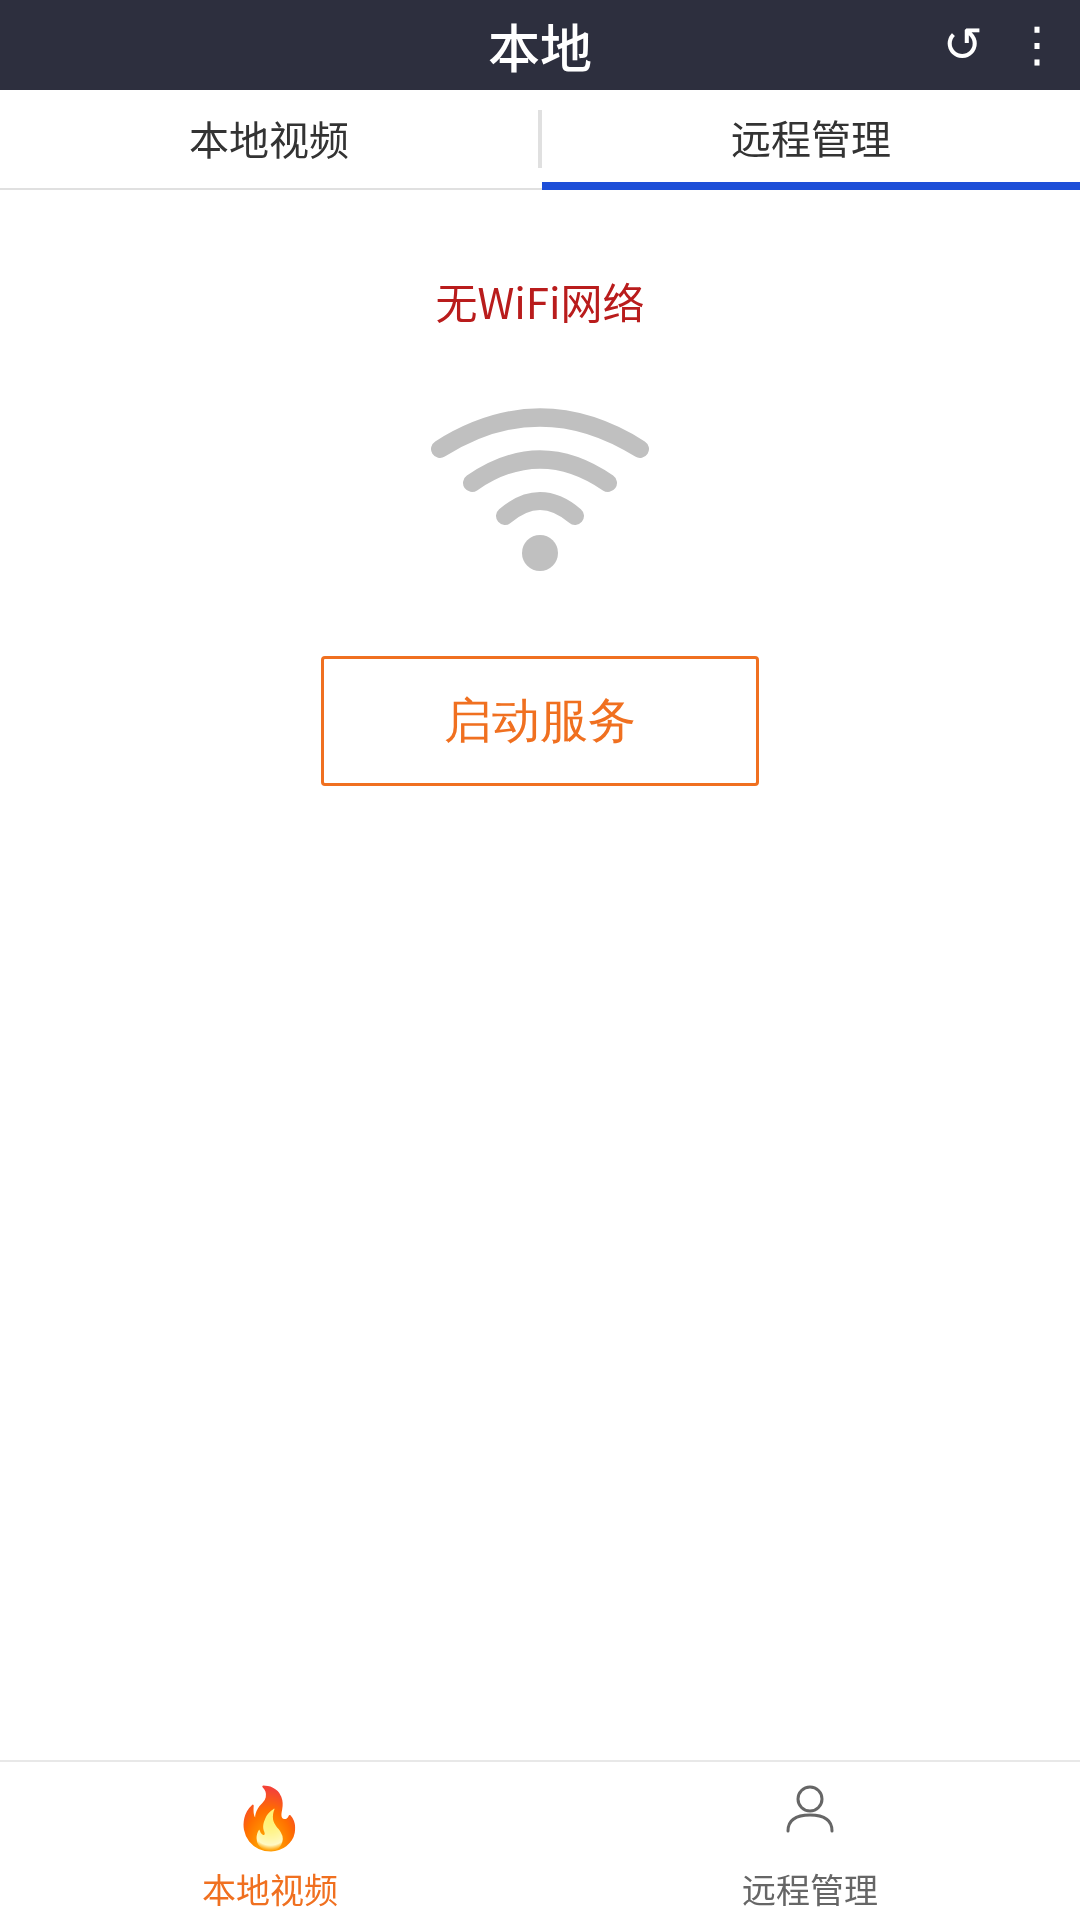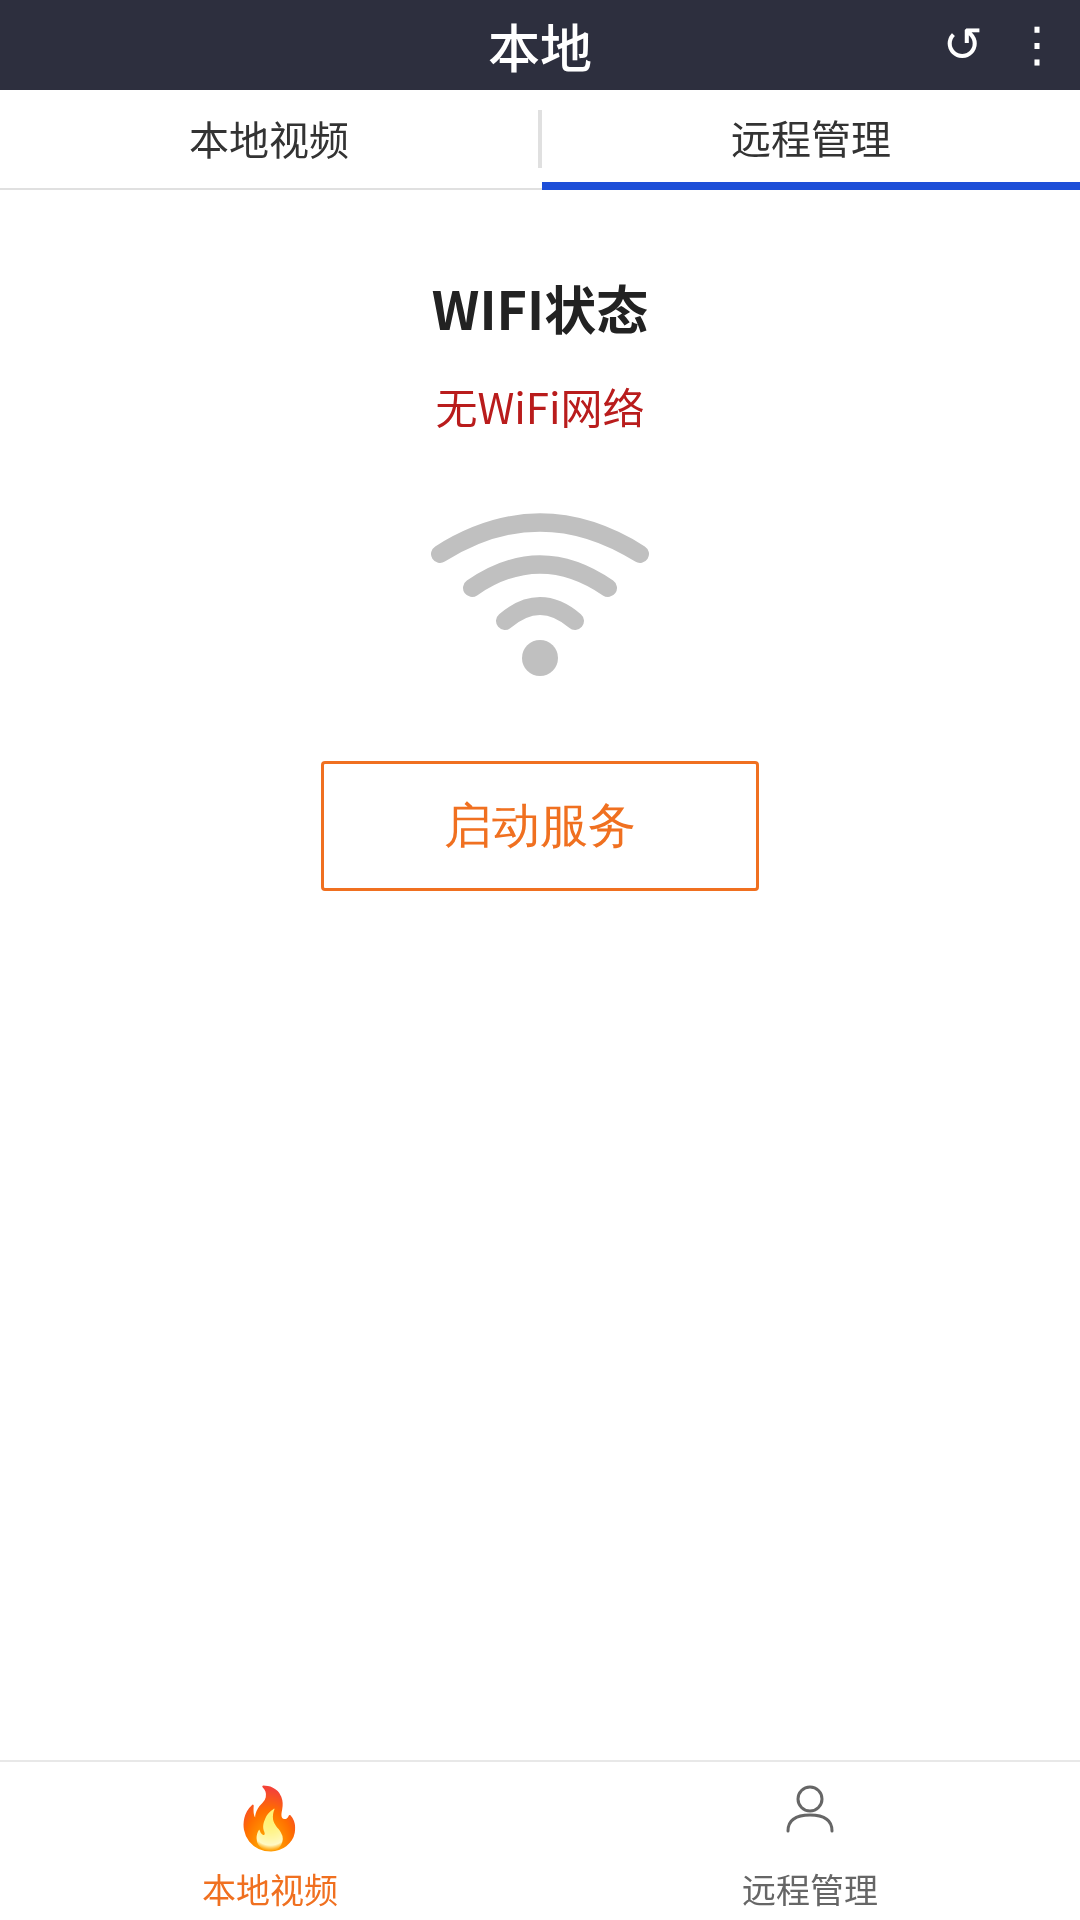--- a/index.html
+++ b/index.html
@@ -177,21 +177,20 @@
   </div>
   <div class="tab-divider"></div>
   <div class="tab-divider"></div>
   <div class="tab active">
     <span>远程管理</span>
   </div>
 </div>
 
 <div class="main-content">
 
-  <div class="wifi-status-title">WIFI状态</div>
   <div class="wifi-status-subtitle">无WiFi网络</div>
 
   <div class="wifi-icon-container">
     <svg width="220" height="180" viewBox="0 0 220 180" xmlns="http://www.w3.org/2000/svg">
 
       <circle cx="110" cy="162" r="18" fill="#c0c0c0"></circle>
 
       <path d="M75,125 Q110,95 145,125" stroke="#c0c0c0" stroke-width="18" fill="none" stroke-linecap="round"></path>
 
       <path d="M42,92 Q110,45 178,92" stroke="#c0c0c0" stroke-width="18" fill="none" stroke-linecap="round"></path>

